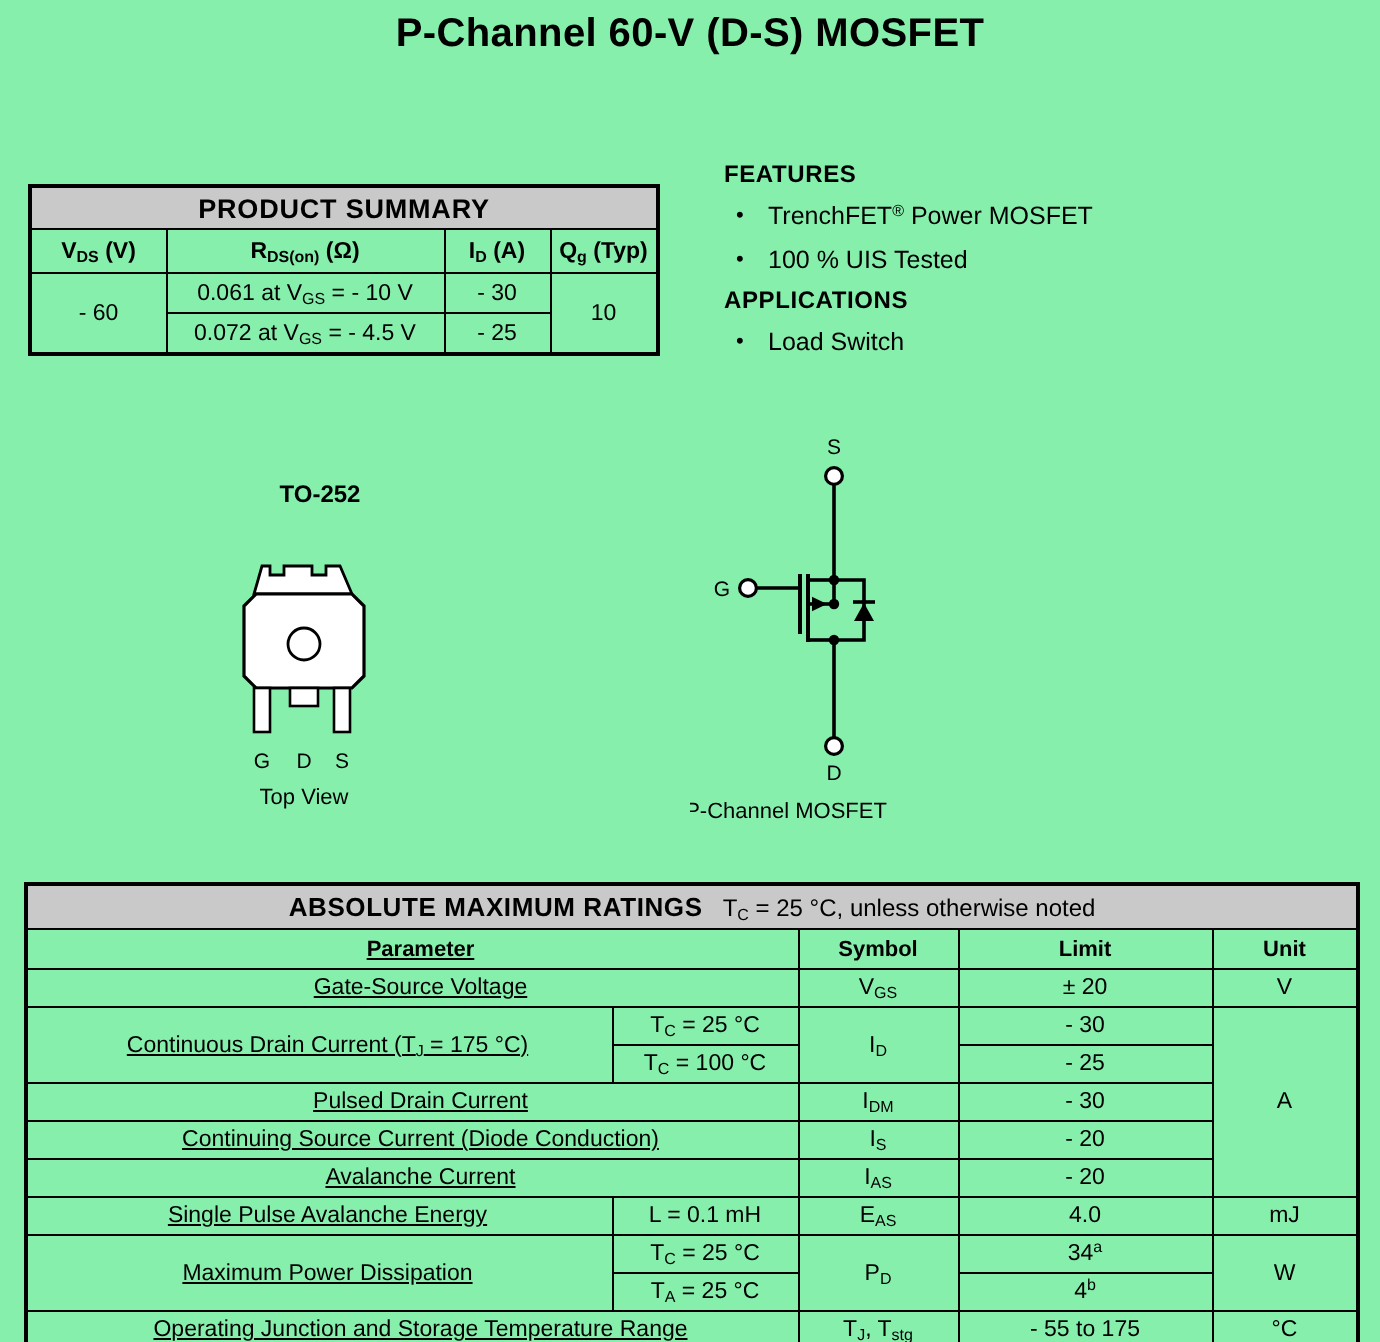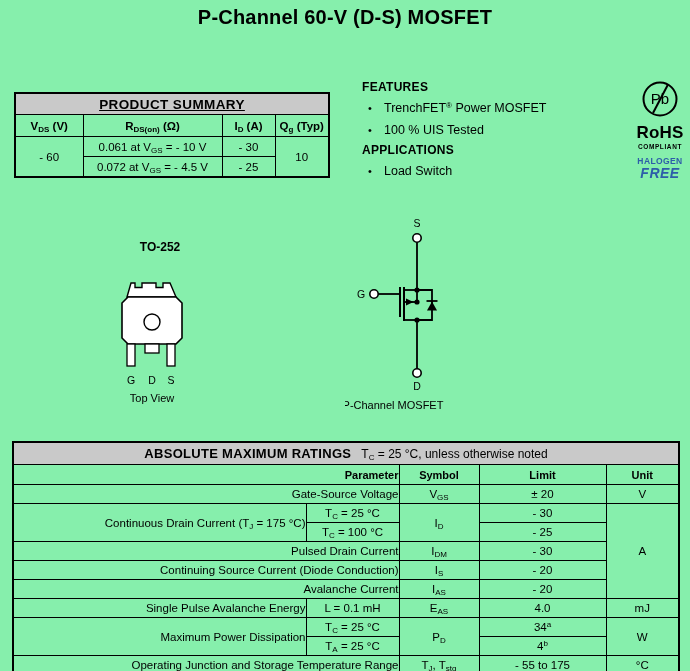--- a/index.html
+++ b/index.html
@@ -7,30 +7,30 @@
         font-family:"Liberation Sans",sans-serif;color:#000;overflow:hidden;}
 
   
   #title{position:absolute;top:6px;left:0;width:100%;text-align:center;
          font-size:20px;font-weight:bold;letter-spacing:.2px;}
 
   
   table.doc{border-collapse:collapse;table-layout:fixed;border:2px solid #000;}
   table.doc td{border:1px solid #000;font-size:11.5px;text-align:center;
                vertical-align:middle;padding:0;overflow:hidden;}
-  table.doc td.l{text-align:right;padding-left:8px;}
+  table.doc td.l{text-align:center;padding-left:8px;text-decoration:underline;}
   td.bar{background:#c9c9c9;text-align:left;padding-left:8px;}
   td.gt{border-top-width:2px;}
   sub.sb{font-size:8px;line-height:0;vertical-align:-2px;}
   sup.sp{font-size:8px;line-height:0;vertical-align:4px;}
 
   
   #product-summary{position:absolute;left:14px;top:92px;}
   #product-summary td{height:19px;}
-  #product-summary td.bar{height:20px;font-size:13.5px;font-weight:bold;letter-spacing:.4px;text-decoration:underline;}
+  #product-summary td.bar{height:20px;font-size:13.5px;font-weight:bold;letter-spacing:.4px;}
   #product-summary td.hd{height:21px;font-weight:bold;}
 
   
   #features{position:absolute;left:362px;top:80px;width:260px;}
   .sec-head{font-size:12px;font-weight:bold;letter-spacing:.3px;margin:0 0 4px 0;}
   .bullet-row{display:flex;align-items:flex-start;font-size:12.5px;margin:7px 0 0 6px;line-height:15px;}
   .bullet-dot{width:16px;flex:0 0 16px;font-size:11px;}
   #applications-head{margin-top:5px;}
 
   
@@ -103,31 +103,20 @@
       <span class="bullet-dot">•</span>
       <span>100 % UIS Tested</span>
     </div>
     <div class="sec-head" id="applications-head">APPLICATIONS</div>
     <div class="bullet-row">
       <span class="bullet-dot">•</span>
       <span>Load Switch</span>
     </div>
   </div>
 
-  <div id="rohs">
-    <svg width="38" height="38" viewBox="0 0 38 38">
-      <circle cx="19" cy="19" r="16.5" fill="none" stroke="#000" stroke-width="2"></circle>
-      <text x="19" y="24" text-anchor="middle" font-size="15" font-family="Liberation Serif, serif">Pb</text>
-      <line x1="12" y1="33" x2="27" y2="4.5" stroke="#000" stroke-width="2"></line>
-    </svg>
-    <div id="rohs-name">RoHS</div>
-    <div id="rohs-compliant">COMPLIANT</div>
-    <div id="rohs-halogen">HALOGEN</div>
-    <div id="rohs-free">FREE</div>
-  </div>
 
   <div id="package">
     <div id="package-name">TO-252</div>
     <svg width="130" height="135" viewBox="0 0 130 135">
 
       <polygon points="32,25 36,11 40,11 40,15.5 47,15.5 47,11 61,11 61,15.5 68,15.5 68,11 75,11 81,25" fill="#fff" stroke="#000" stroke-width="1.4"></polygon>
 
       <polygon points="33,25 81,25 87,31 87,66 81,72 33,72 27,66 27,31" fill="#fff" stroke="#000" stroke-width="1.6"></polygon>
       <circle cx="57" cy="50" r="8" fill="#fff" stroke="#000" stroke-width="1.4"></circle>
 

